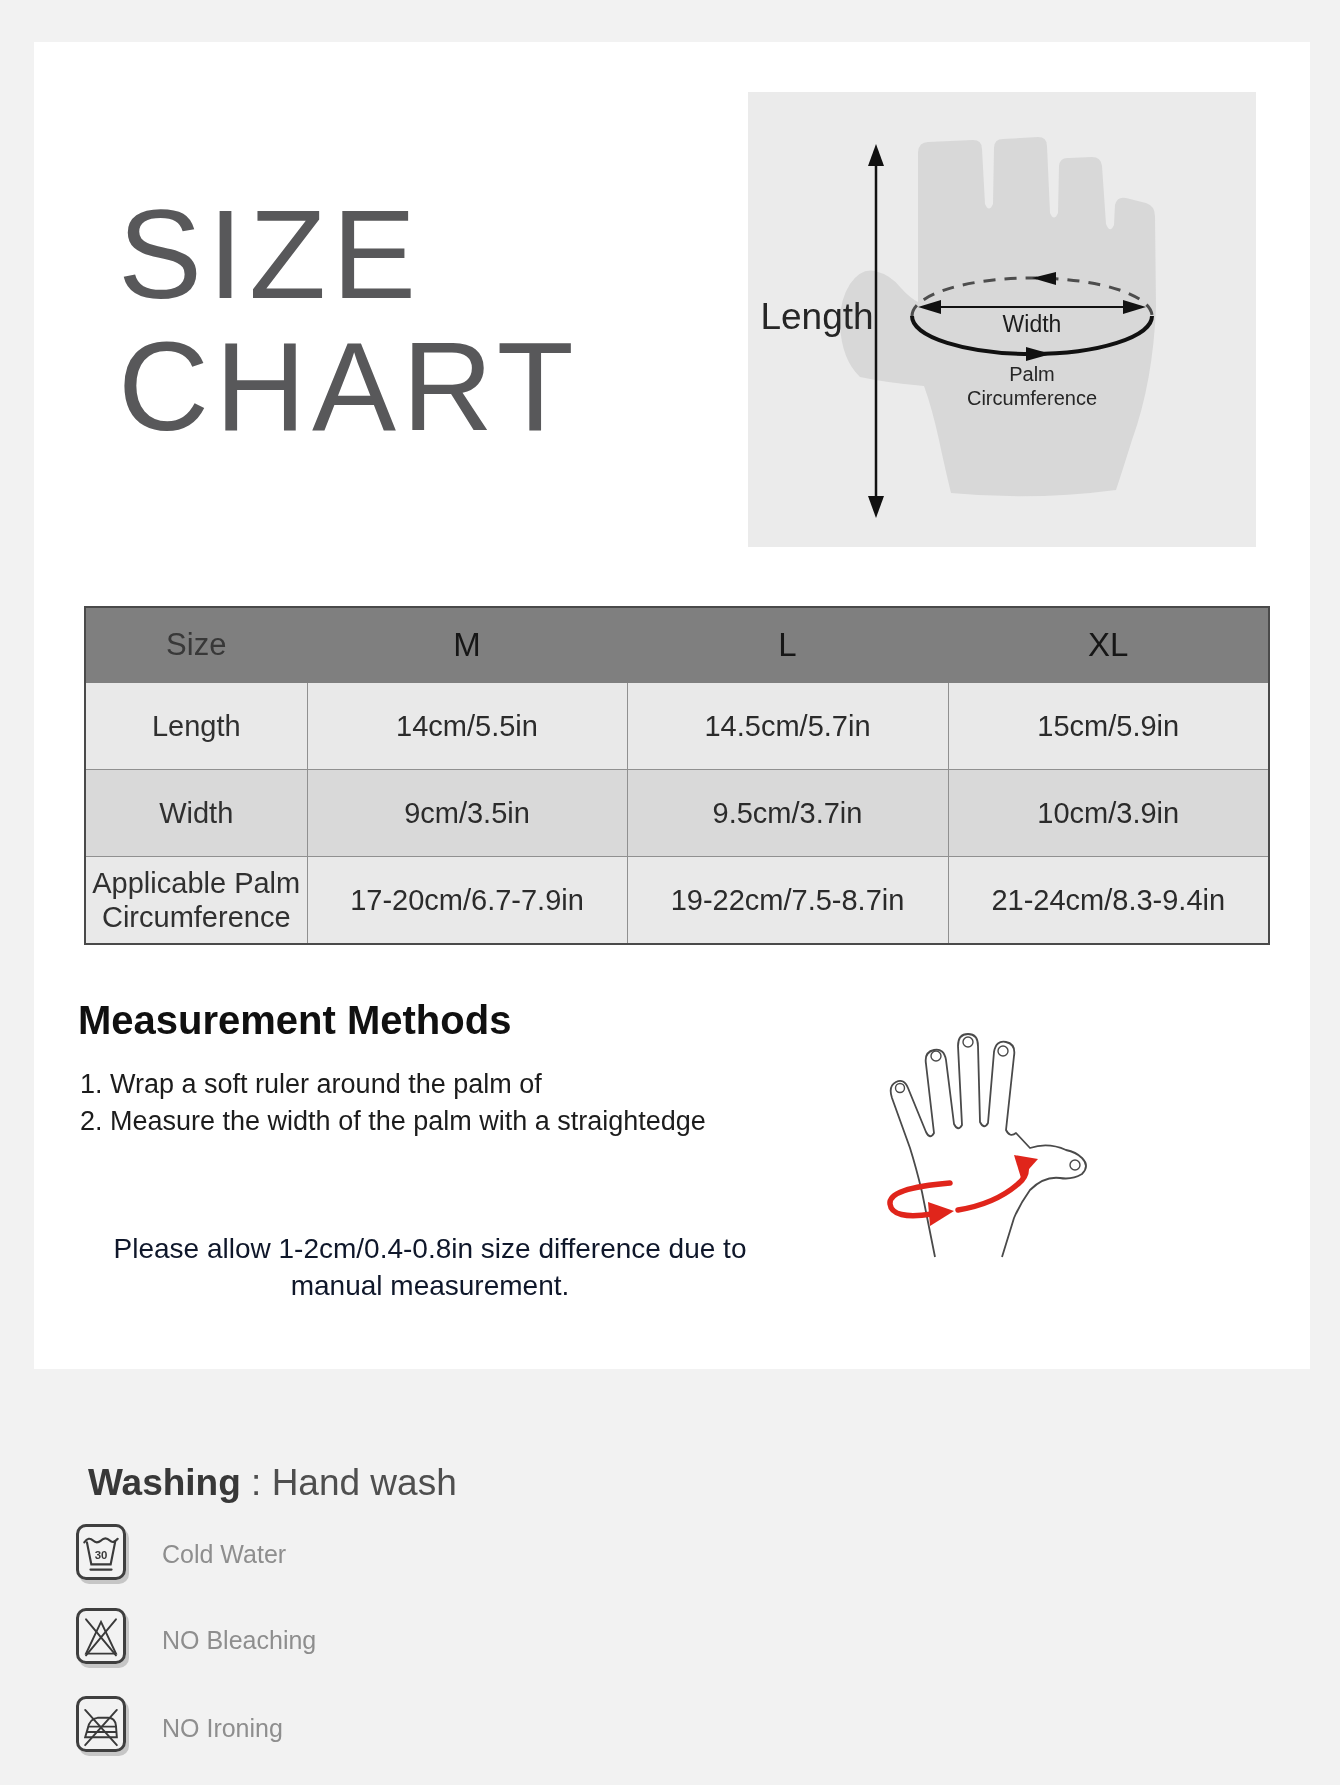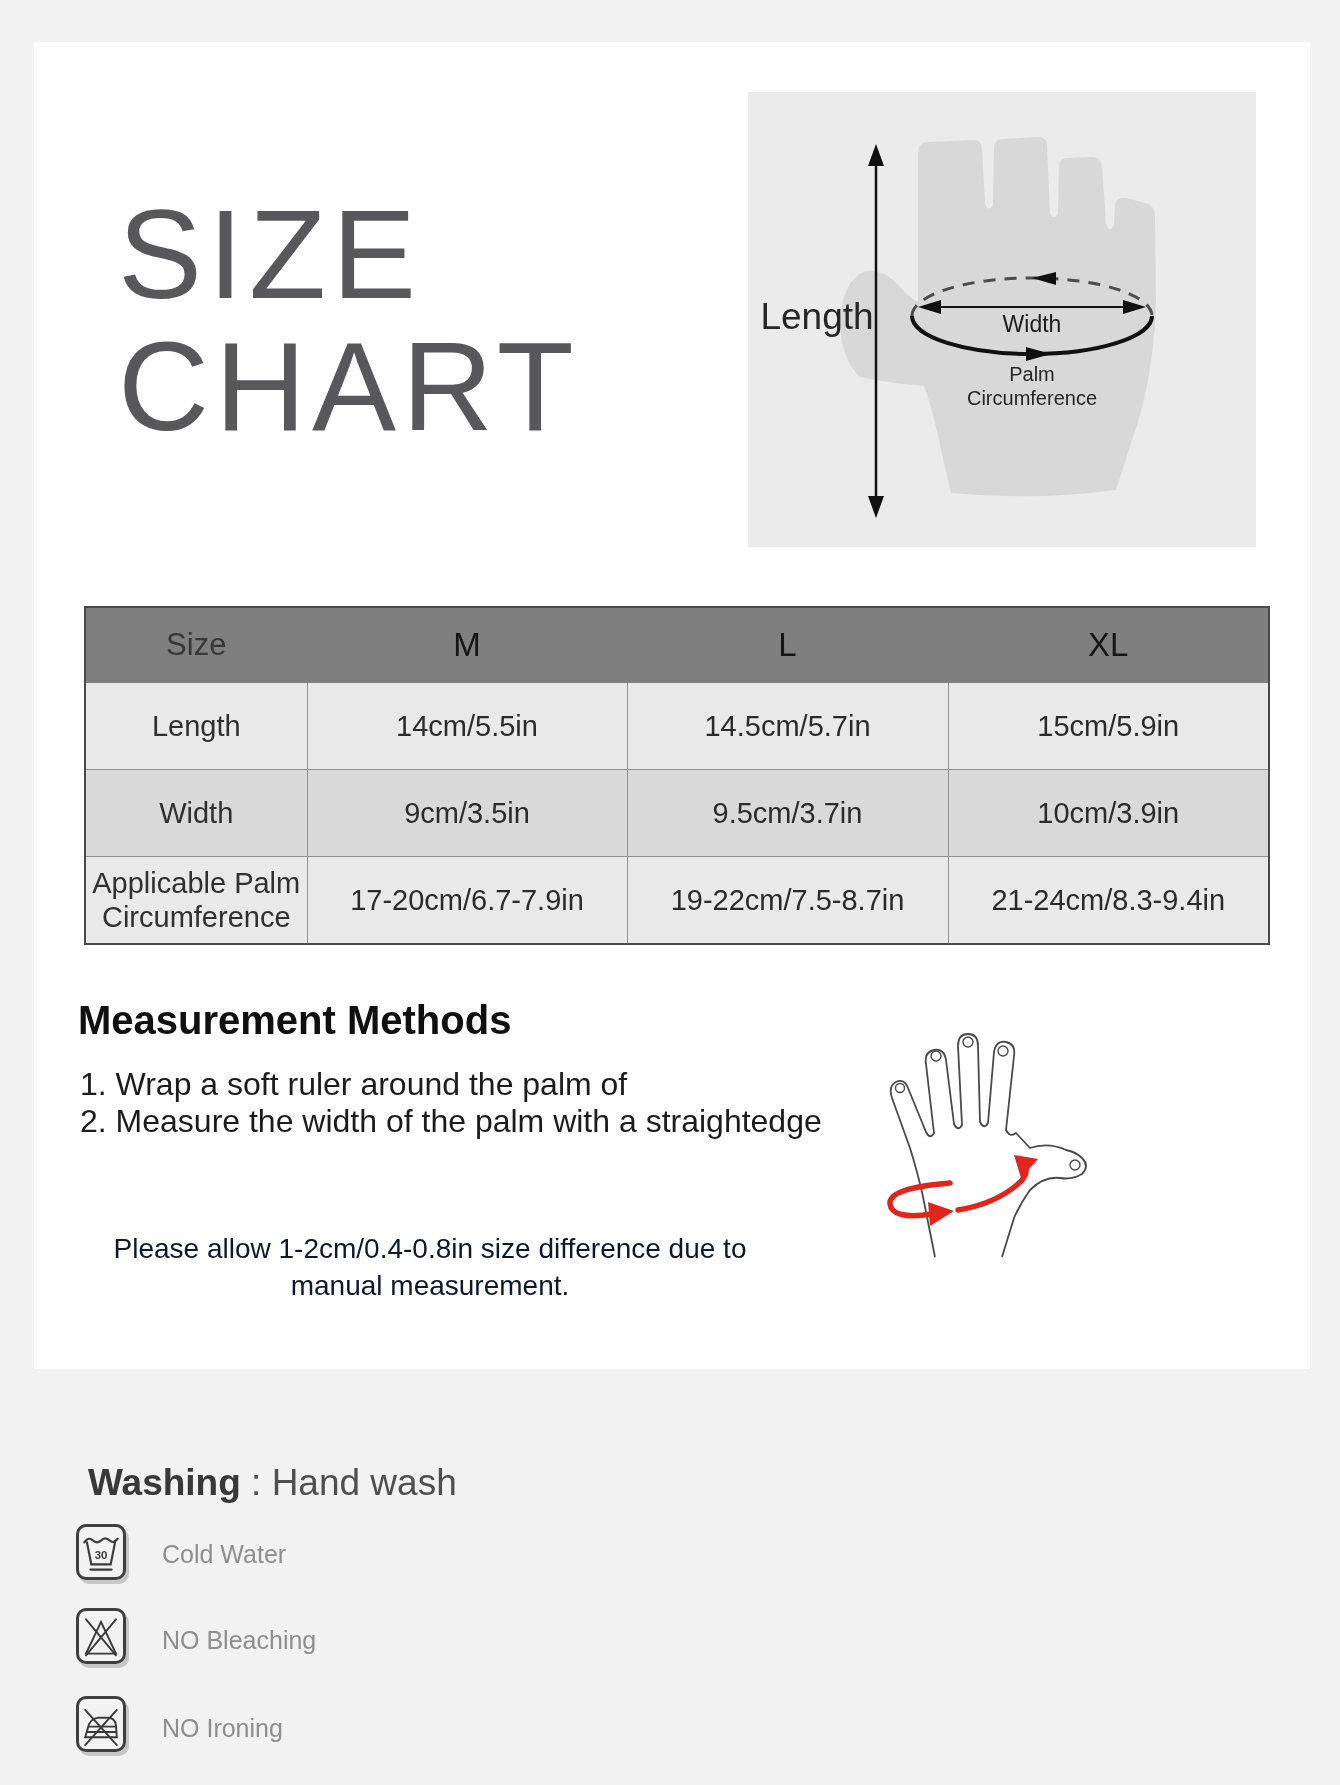--- a/index.html
+++ b/index.html
@@ -32,21 +32,21 @@
               font-weight:normal;padding:0;}
   .size-table thead th{background:#7f7f7f;border-color:#7f7f7f;height:74px;font-size:33px;color:#161616;}
   .size-table thead th:first-child{color:#383838;font-size:31px;}
   .size-table tbody tr:nth-child(odd) td{background:#e9e9e9;}
   .size-table tbody tr:nth-child(even) td{background:#d9d9d9;}
   .size-table tbody td{height:86px;font-size:29px;color:#2b2b2b;}
   .size-table tbody td.rowlbl{font-size:29px;color:#303030;line-height:34px;padding:0 6px;}
 
   
   .mm-heading{position:absolute;left:78px;top:998px;font-size:40px;font-weight:bold;color:#101010;}
-  .mm-steps{position:absolute;left:80px;top:1066px;width:760px;font-size:32px;line-height:37px;color:#1c1c1c;}
+  .mm-steps{position:absolute;left:80px;top:1066px;width:760px;font-size:27px;line-height:37px;color:#1c1c1c;}
   .mm-note{position:absolute;left:80px;top:1230px;width:700px;font-size:28px;line-height:37px;color:#0f172a;text-align:center;}
   .hand-sketch{position:absolute;left:880px;top:952px;}
 
   
   .wash-heading{position:absolute;left:74px;top:1462px;font-size:37px;color:#4f4f4f;margin-left:14px;}
   .wash-heading b{color:#383838;}
   .care-box{position:absolute;width:50px;height:56px;border:3px solid #3f3f3f;border-radius:10px;
             box-shadow:3px 4px 0 rgba(0,0,0,0.18);box-sizing:border-box;}
   .care-lbl{position:absolute;left:162px;font-size:25px;color:#8e8e8e;}
   #care1{left:76px;top:1524px;} #lbl1{top:1540px;}

